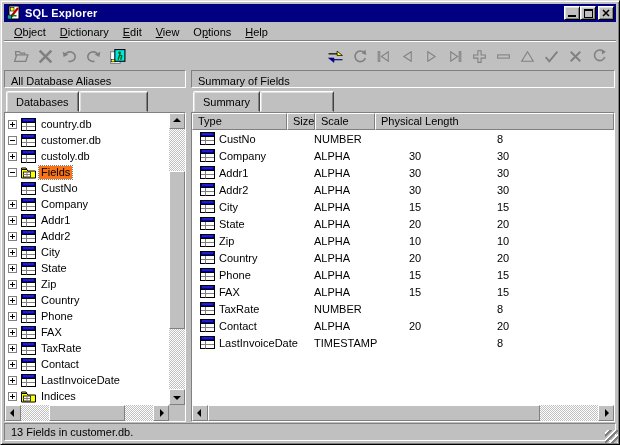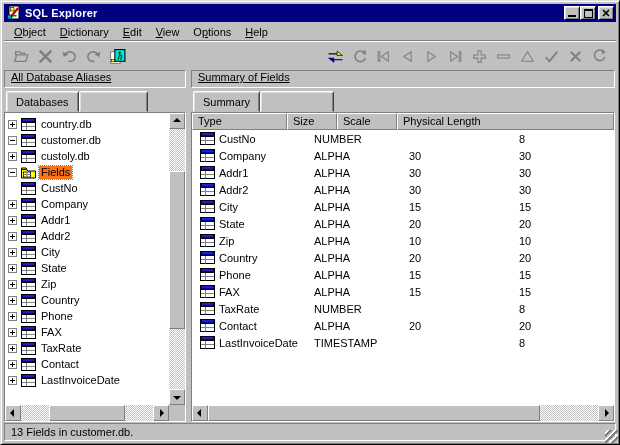--- a/index.html
+++ b/index.html
@@ -33,21 +33,21 @@
     padding-left:3px;border-bottom:1px solid #808080;box-shadow:0 1px 0 #fff;}
   .menu-item{padding:2px 7px;}
   .menu-item u{text-decoration:underline;}
   
   .toolbar{position:absolute;top:42px;left:3px;right:3px;height:26px;display:flex;align-items:center;
     padding:0 5px;}
   .tbtn{width:24px;height:22px;display:flex;align-items:center;justify-content:center;}
   .tbtn svg{width:17px;height:17px;}
   .tb-spacer{flex:1;}
   
-  .hdrbox{position:absolute;top:69px;height:18px;display:flex;align-items:flex-start;padding-left:6px;text-decoration:underline;}
+  .hdrbox{position:absolute;top:69px;height:18px;display:flex;align-items:flex-end;padding-left:6px;}
   .hdr-left{left:3px;width:182px;}
   .hdr-right{left:190px;right:4px;}
   
   .tabs{position:absolute;top:90px;height:21px;display:flex;align-items:flex-end;}
   .tabs-left{left:5px;}
   .tabs-right{left:192px;justify-content:space-between;}
   .tab{height:18px;padding:19px 9px 0 9px;background:#c0c0c0;
     border:1px solid;border-color:#fff #404040 transparent #fff;
     border-top-left-radius:2px;border-top-right-radius:2px;
     box-shadow:inset 1px 1px 0 #dfdfdf, inset -1px 0 0 #808080;}
@@ -77,21 +77,21 @@
   .grid-head{display:flex;height:17px;flex:0 0 auto;}
   .th{background:#c0c0c0;border:1px solid;border-color:#fff #808080 #808080 #fff;
     padding:1px 4px 0 5px;overflow:hidden;white-space:nowrap;}
   .grid-body{flex:1;overflow:hidden;}
   .tr{display:flex;height:17px;align-items:center;white-space:nowrap;}
   .td{padding:0 4px 0 5px;overflow:hidden;}
   .td.name{display:flex;align-items:center;padding-left:7px;}
   .td.name svg{margin-right:4px;flex:0 0 auto;}
   .c0{width:117px;flex:0 0 auto;}
   .c1{width:95px;flex:0 0 auto;}
-  .c2{width:50px;flex:0 0 auto;}
+  .c2{width:28px;flex:0 0 auto;}
   .c3{width:60px;flex:0 0 auto;}
   .c4{flex:1;}
   
   .sb-track{background-color:#fff;
     background-image:conic-gradient(#c0c0c0 0 25%,#fff 0 50%,#c0c0c0 0 75%,#fff 0);
     background-size:2px 2px;}
   .hscroll{height:16px;flex:0 0 auto;display:flex;}
   .vscroll{width:16px;flex:0 0 auto;display:flex;flex-direction:column;}
   .sb-btn{width:16px;height:16px;flex:0 0 auto;display:flex;align-items:center;justify-content:center;}
   .sb-thumb{flex:0 0 auto;}
@@ -512,20 +512,34 @@
     <svg class="node-icon" viewBox="0 0 15 13">
                 <rect x="0.5" y="0.5" width="14" height="12" fill="#fff" stroke="#000"></rect>
                 <rect x="1" y="1" width="13" height="3.5" fill="#0000a8"></rect>
                 <rect x="2" y="1.5" width="11" height="1" fill="#5a5aff" opacity="0.7"></rect>
                 <line x1="1" y1="8.5" x2="14" y2="8.5" stroke="#808080"></line>
                 <line x1="5.5" y1="4.5" x2="5.5" y2="12.5" stroke="#808080"></line>
                 <line x1="1" y1="4.5" x2="14" y2="4.5" stroke="#000"></line>
               </svg>
     <span class="tree-label">LastInvoiceDate</span>
   </div>
+            <div class="tree-row">
+    <span class="indent"><span class="guide"></span></span>
+    <span class="ebwrap">
+                <span class="eb plus"></span>
+              </span>
+    <svg class="node-icon" viewBox="0 0 15 13">
+                <path d="M0.5 3.5 h5 l1.5 1.5 h7.5 v7 h-14 Z" fill="#ffff00" stroke="#000"></path>
+                <path d="M0.5 3.5 v-1.5 h4.5 l1 1.5 Z" fill="#ffff00" stroke="#000"></path>
+                <rect x="2.5" y="6" width="7" height="5" fill="#fff" stroke="#000" stroke-width="0.8"></rect>
+                <line x1="2.5" y1="8.5" x2="9.5" y2="8.5" stroke="#808080"></line>
+                <line x1="6" y1="6" x2="6" y2="11" stroke="#808080"></line>
+              </svg>
+    <span class="tree-label">Indices</span>
+  </div>
           </div>
         <div class="vscroll">
           <div class="sb-btn raised-thin">
               <div class="tri up"></div>
             </div>
           <div class="sb-track" style="height:42px;"></div>
           <div class="sb-thumb raised-thin" style="height:158px;"></div>
           <div class="sb-track" style="flex:1;"></div>
           <div class="sb-btn raised-thin">
               <div class="tri down"></div>

